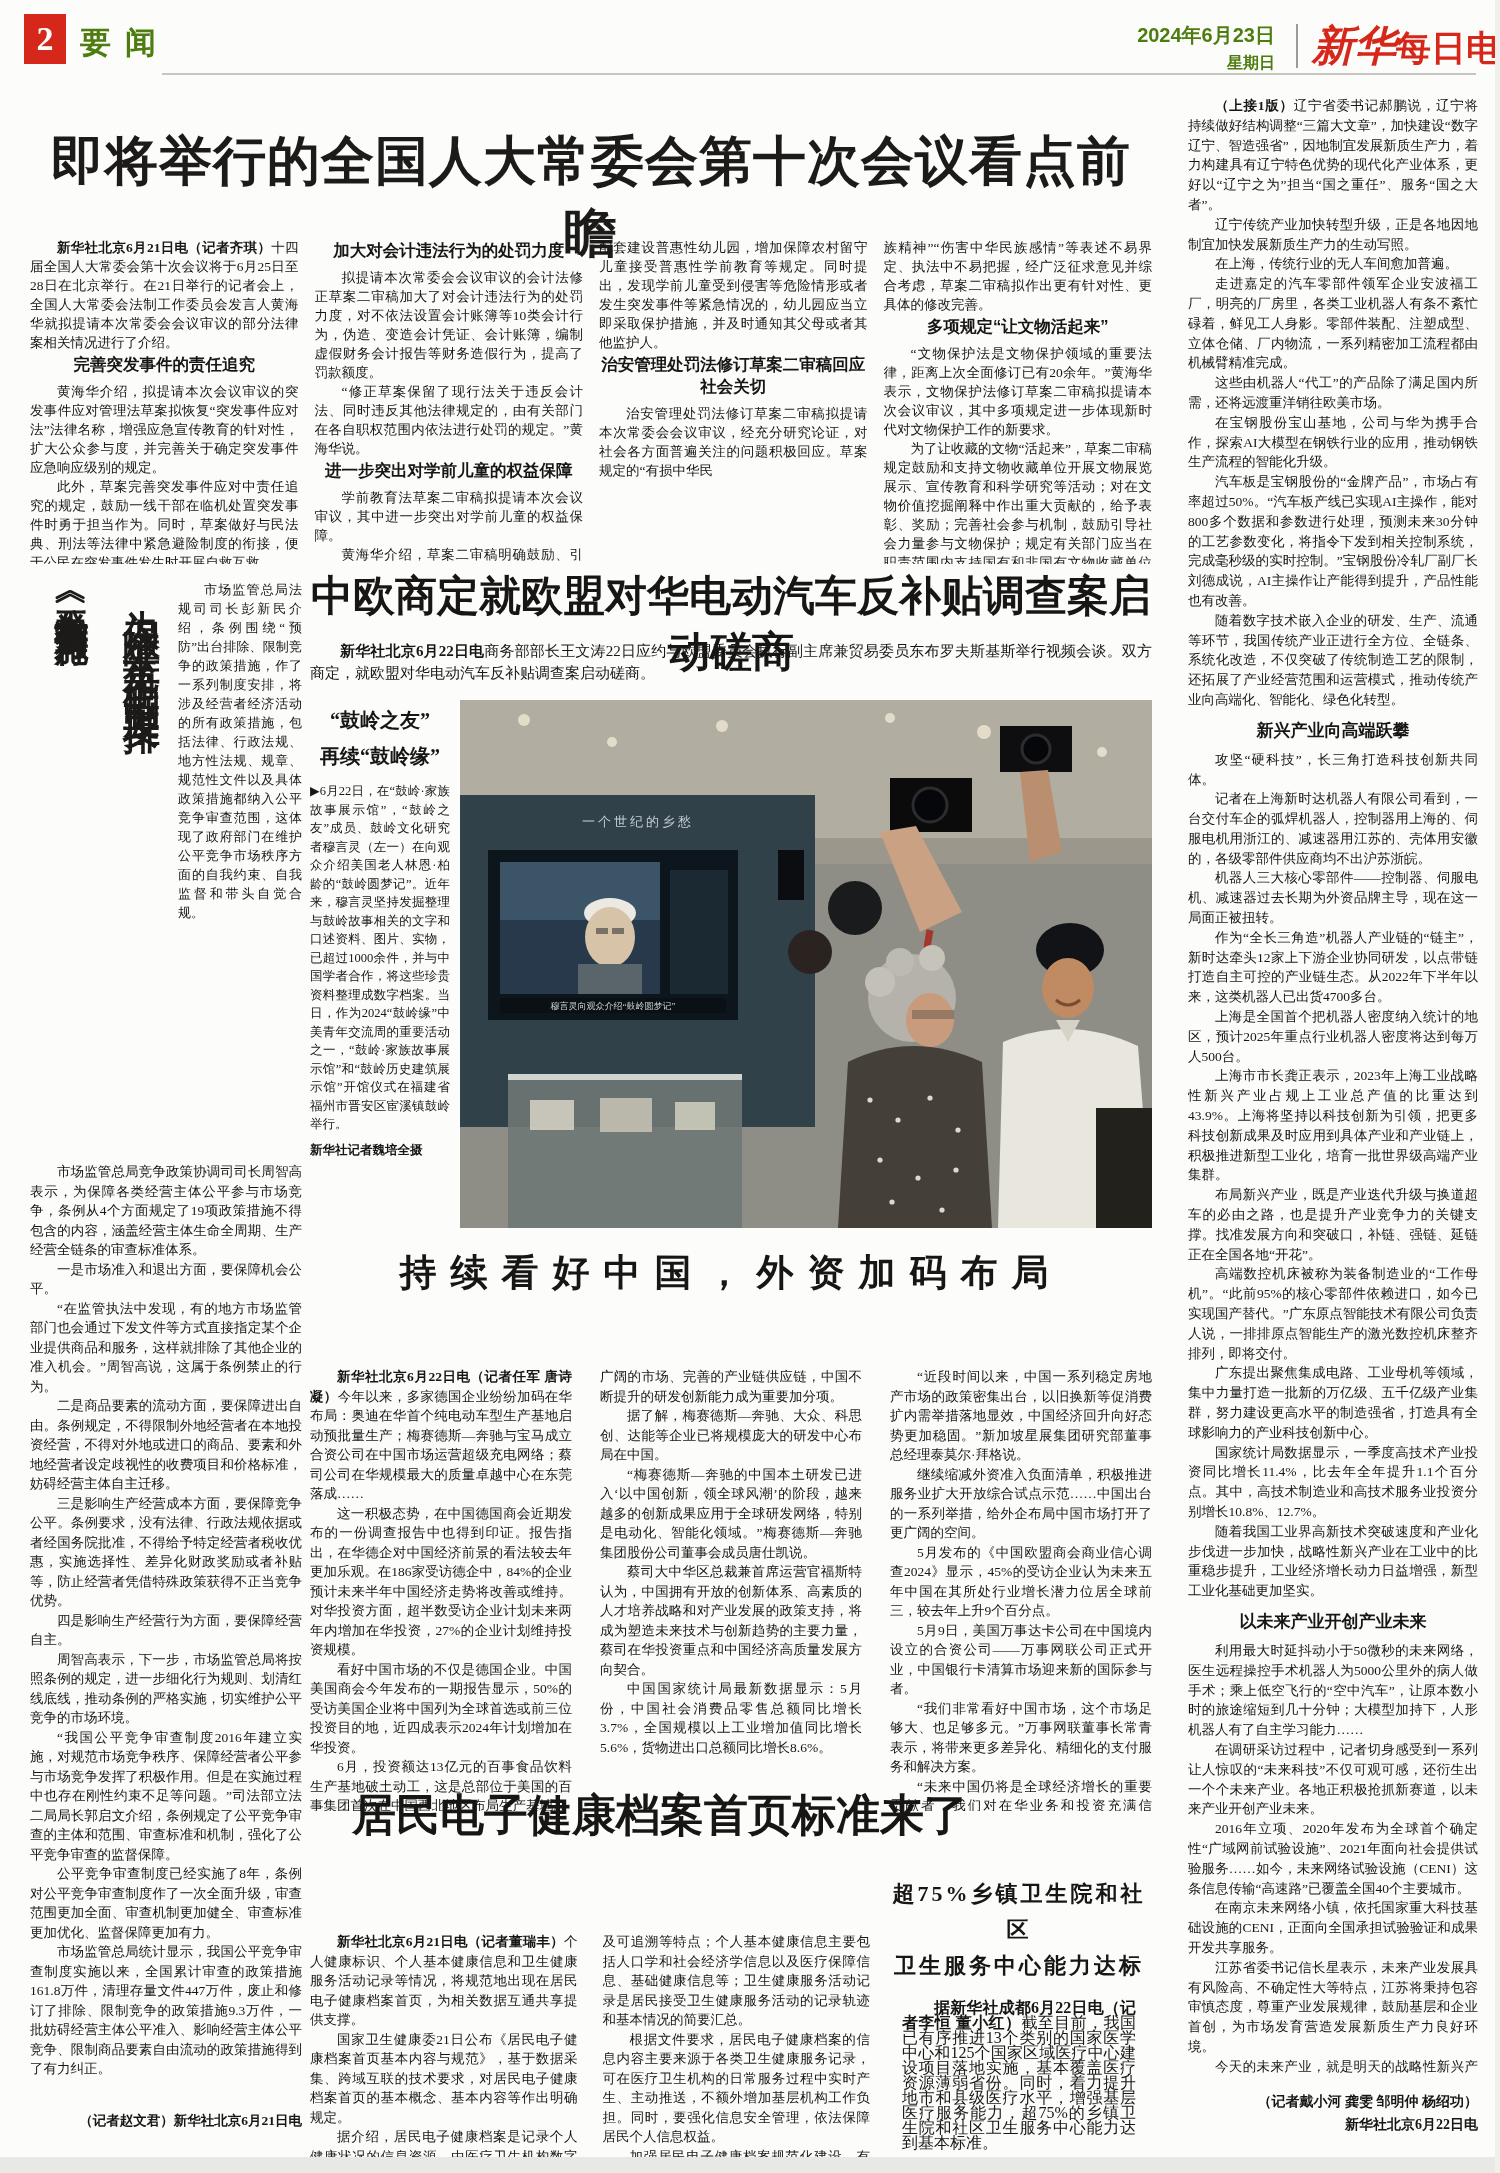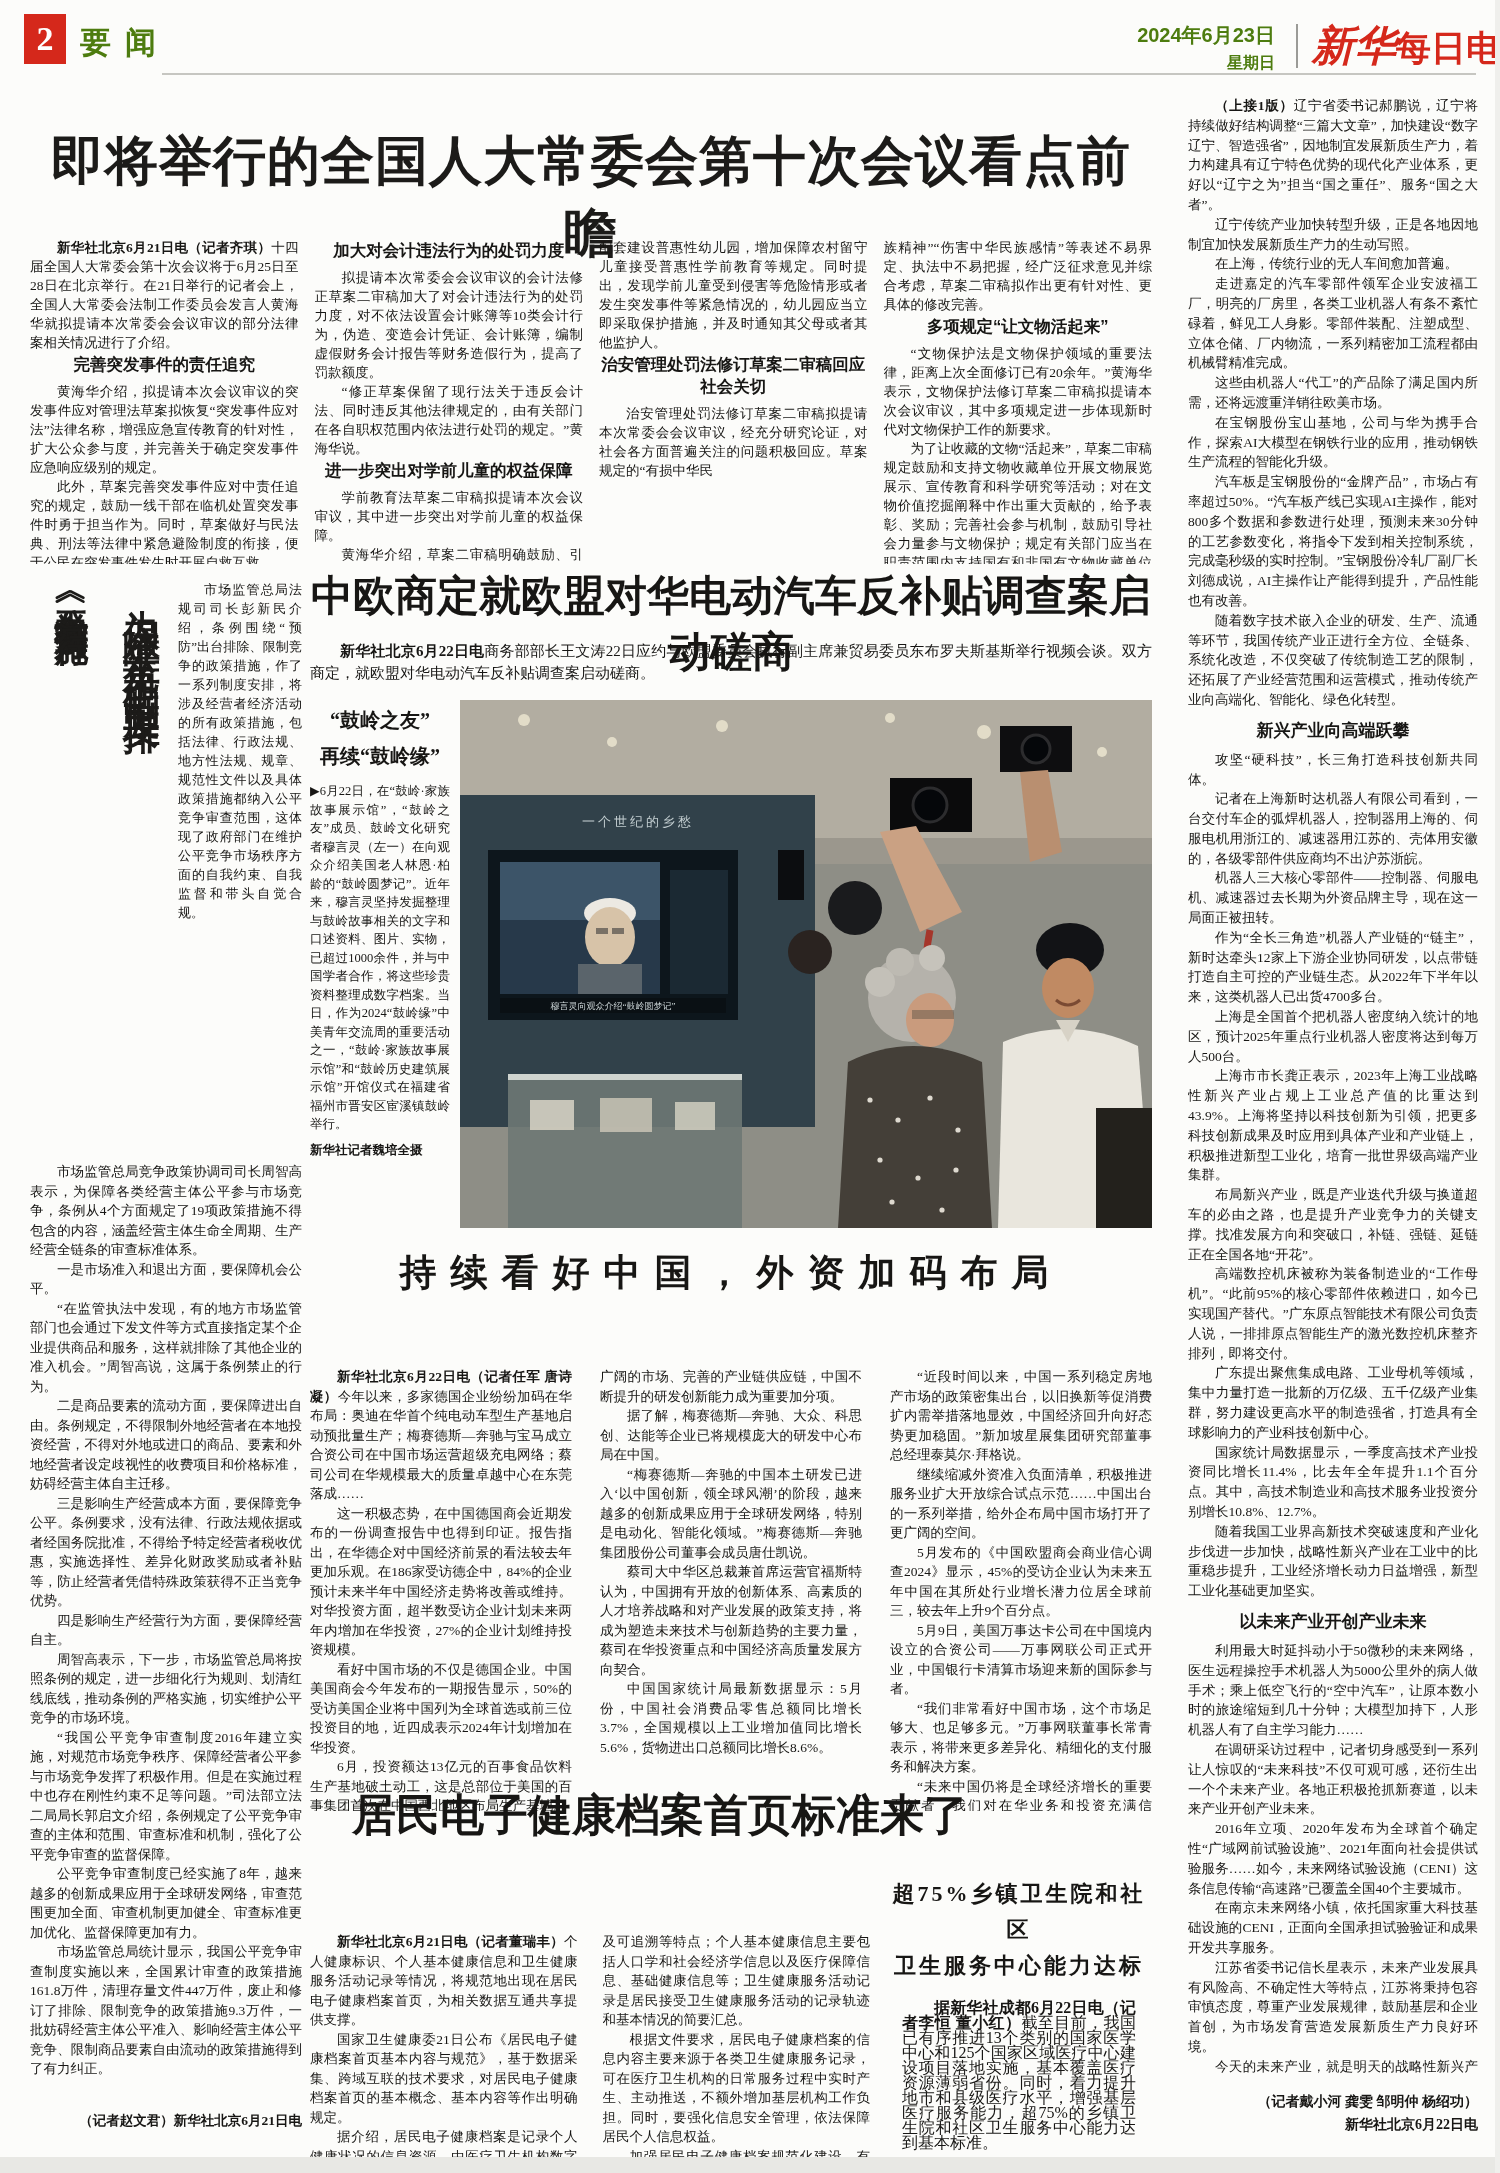--- a/index.html
+++ b/index.html
@@ -124,21 +124,21 @@
     </div>
   <div class="fc-wide col">
       <p>市场监管总局竞争政策协调司司长周智高表示，为保障各类经营主体公平参与市场竞争，条例从4个方面规定了19项政策措施不得包含的内容，涵盖经营主体生命全周期、生产经营全链条的审查标准体系。</p>
       <p>一是市场准入和退出方面，要保障机会公平。</p>
       <p>“在监管执法中发现，有的地方市场监管部门也会通过下发文件等方式直接指定某个企业提供商品和服务，这样就排除了其他企业的准入机会。”周智高说，这属于条例禁止的行为。</p>
       <p>二是商品要素的流动方面，要保障进出自由。条例规定，不得限制外地经营者在本地投资经营，不得对外地或进口的商品、要素和外地经营者设定歧视性的收费项目和价格标准，妨碍经营主体自主迁移。</p>
       <p>三是影响生产经营成本方面，要保障竞争公平。条例要求，没有法律、行政法规依据或者经国务院批准，不得给予特定经营者税收优惠，实施选择性、差异化财政奖励或者补贴等，防止经营者凭借特殊政策获得不正当竞争优势。</p>
       <p>四是影响生产经营行为方面，要保障经营自主。</p>
       <p>周智高表示，下一步，市场监管总局将按照条例的规定，进一步细化行为规则、划清红线底线，推动条例的严格实施，切实维护公平竞争的市场环境。</p>
       <p>“我国公平竞争审查制度2016年建立实施，对规范市场竞争秩序、保障经营者公平参与市场竞争发挥了积极作用。但是在实施过程中也存在刚性约束不足等问题。”司法部立法二局局长郭启文介绍，条例规定了公平竞争审查的主体和范围、审查标准和机制，强化了公平竞争审查的监督保障。</p>
-      <p>公平竞争审查制度已经实施了8年，越来越多的创新成果应用于全球研发网络，审查范围更加全面、审查机制更加健全、审查标准更加优化、监督保障更加有力。</p>
+      <p>公平竞争审查制度已经实施了8年，条例对公平竞争审查制度作了一次全面升级，审查范围更加全面、审查机制更加健全、审查标准更加优化、监督保障更加有力。</p>
       <p>市场监管总局统计显示，我国公平竞争审查制度实施以来，全国累计审查的政策措施161.8万件，清理存量文件447万件，废止和修订了排除、限制竞争的政策措施9.3万件，一批妨碍经营主体公平准入、影响经营主体公平竞争、限制商品要素自由流动的政策措施得到了有力纠正。</p>
     </div>
   <div class="fc-sig">（记者赵文君）新华社北京6月21日电</div>
 
   <h2 class="ev-h">中欧商定就欧盟对华电动汽车反补贴调查案启动磋商</h2>
   <div class="ev-by col">
       <p><b>新华社北京6月22日电</b>商务部部长王文涛22日应约与欧盟委员会执行副主席兼贸易委员东布罗夫斯基斯举行视频会谈。双方商定，就欧盟对华电动汽车反补贴调查案启动磋商。</p>
     </div>
 
   <div class="cap">

